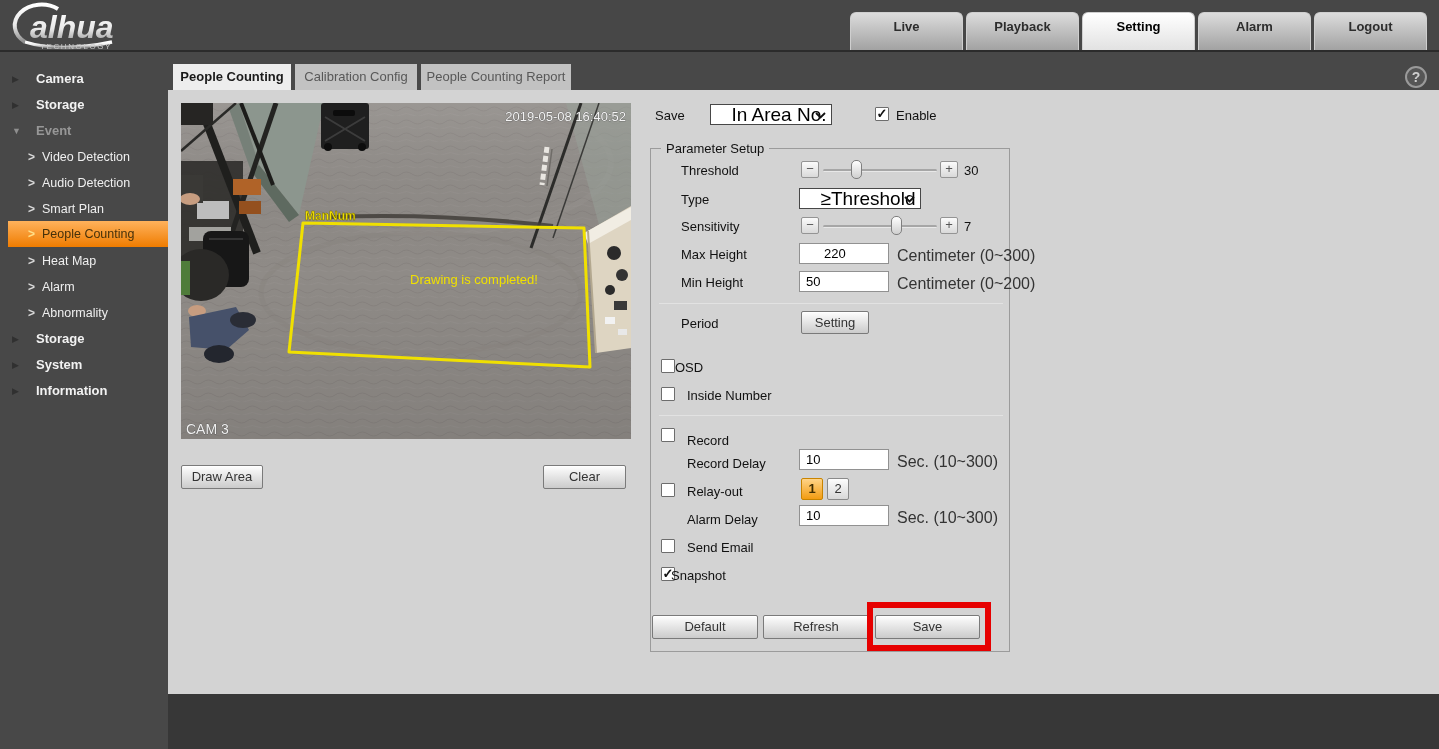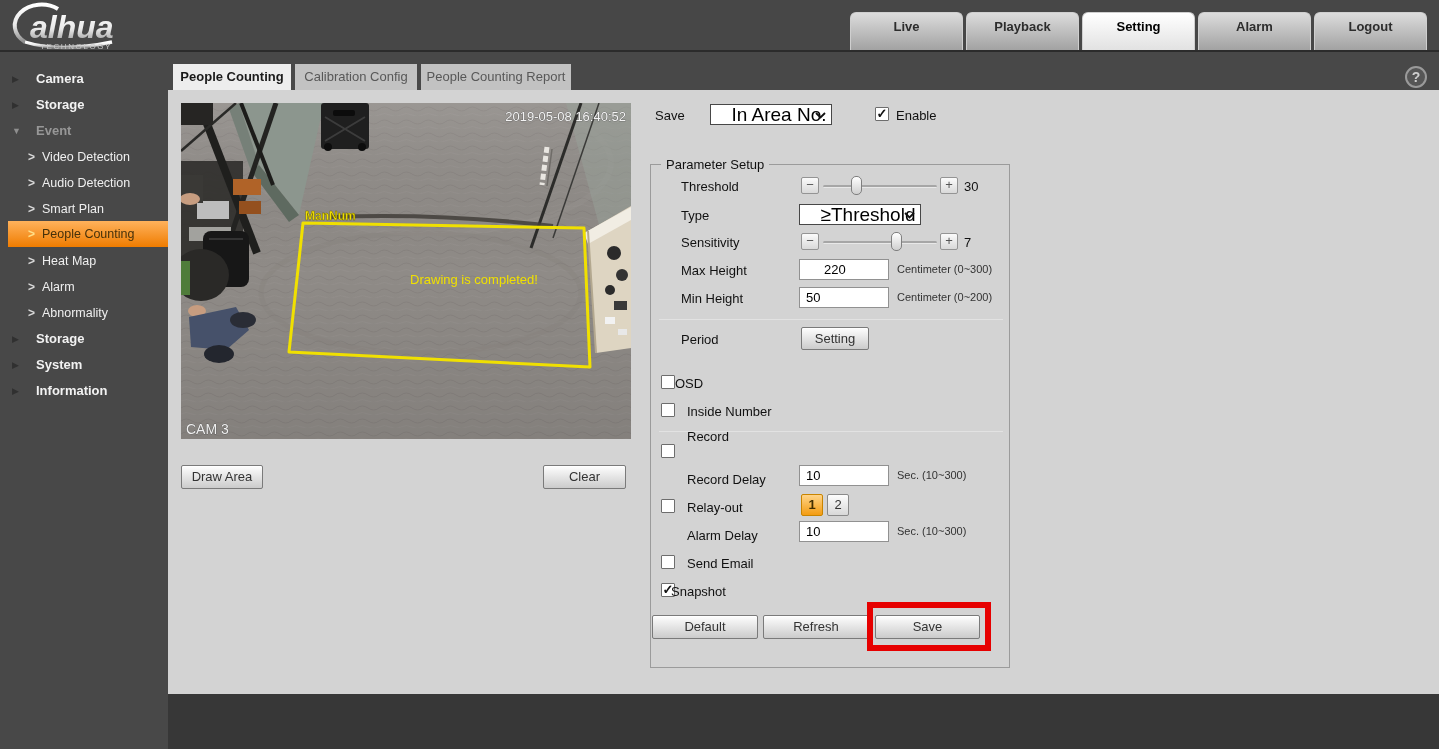--- a/index.html
+++ b/index.html
@@ -41,32 +41,32 @@
   #content { position:absolute; left:168px; top:90px; width:1271px; height:604px; background:#d3d3d3; }
   #footer { position:absolute; left:168px; top:694px; width:1271px; height:55px; background:#373737; }
 
   #video-box { position:absolute; left:13px; top:13px; width:450px; height:336px; background:#8f8b87; cursor:crosshair; }
   #video-box svg { display:block; }
 
   .btn { background:linear-gradient(#fefefe,#cbcbcb); border:1px solid #7a7a7a; border-radius:2px;
     color:#333; font-size:13px; text-align:center; line-height:22px; cursor:pointer; box-shadow:inset 0 1px 0 #fff; }
 
   .lbl { font-size:13px; color:#111; white-space:nowrap; }
-  .unit { font-size:11px; color:#333; white-space:nowrap; }
+  .unit { font-size:16px; color:#333; white-space:nowrap; }
 
   .sel { background:#fff; border:1px solid #474747; font-size:19px; color:#000; line-height:19px; padding-left:16px; cursor:pointer;text-align:center; }
   .sel svg { position:absolute; right:5px; top:7px; }
 
   .txt { background:#fff; border:1px solid #919191; font-size:13px; color:#000; padding:0 0 0 6px; height:21px; }
 
   .cb { width:14px; height:14px; background:#fff; border:1px solid #6d6d6d; border-radius:1px; cursor:pointer;
     font-size:13px; font-weight:bold; color:#111; line-height:12px; text-align:center; }
 
   
-  #param-box { position:absolute; left:482px; top:58px; width:360px; height:504px; border:1px solid #9b9b9b;margin-top:16px; }
+  #param-box { position:absolute; left:482px; top:58px; width:360px; height:504px; border:1px solid #9b9b9b; }
   #param-legend { position:absolute; left:10px; top:-8px; padding:0 5px; background:#d3d3d3; font-size:13px; color:#111; }
   .divider { position:absolute; left:8px; width:344px; height:1px; background:#c2c2c2; border-bottom:1px solid #e2e2e2; }
 
   
   .sl-btn { position:absolute; width:18px; height:17px; background:linear-gradient(#fbfbfb,#d9d9d9);
     border:1px solid #949494; border-radius:2px; color:#555; font-size:13px; line-height:14px; text-align:center; cursor:pointer; }
   .sl-track { position:absolute; height:3px; background:#a6a6a6; border-radius:2px; border-bottom:1px solid #e8e8e8; cursor:pointer; }
   .sl-thumb { position:absolute; width:11px; height:19px; background:linear-gradient(#ffffff,#cfcfcf);
     border:1px solid #7f7f7f; border-radius:5px; cursor:grab; }
 
@@ -304,21 +304,21 @@
 
       <div class="cb abs" style="left:10px; top:210px"></div>
       <div class="lbl abs" style="left:24px; top:211px">OSD</div>
 
       <div class="cb abs" style="left:10px; top:238px"></div>
       <div class="lbl abs" style="left:36px; top:239px">Inside Number</div>
 
       <div class="divider" style="top:266px"></div>
 
       <div class="cb abs" style="left:10px; top:279px"></div>
-      <div class="lbl abs" style="left:36px; top:264px">Record</div>
+      <div class="lbl abs" style="left:36px; top:284px">Record</div>
 
       <div class="lbl abs" style="left:36px; top:307px">Record Delay</div>
       <input class="txt abs" style="left: 148px; top: 300px; width: 90px;" value="10">
       <div class="unit abs" style="left:246px; top:304px">Sec. (10~300)</div>
 
       <div class="cb abs" style="left:10px; top:334px"></div>
       <div class="lbl abs" style="left:36px; top:335px">Relay-out</div>
       <div class="relay-btn selected" style="left:150px; top:329px">1</div>
       <div class="relay-btn" style="left:176px; top:329px">2</div>
 

